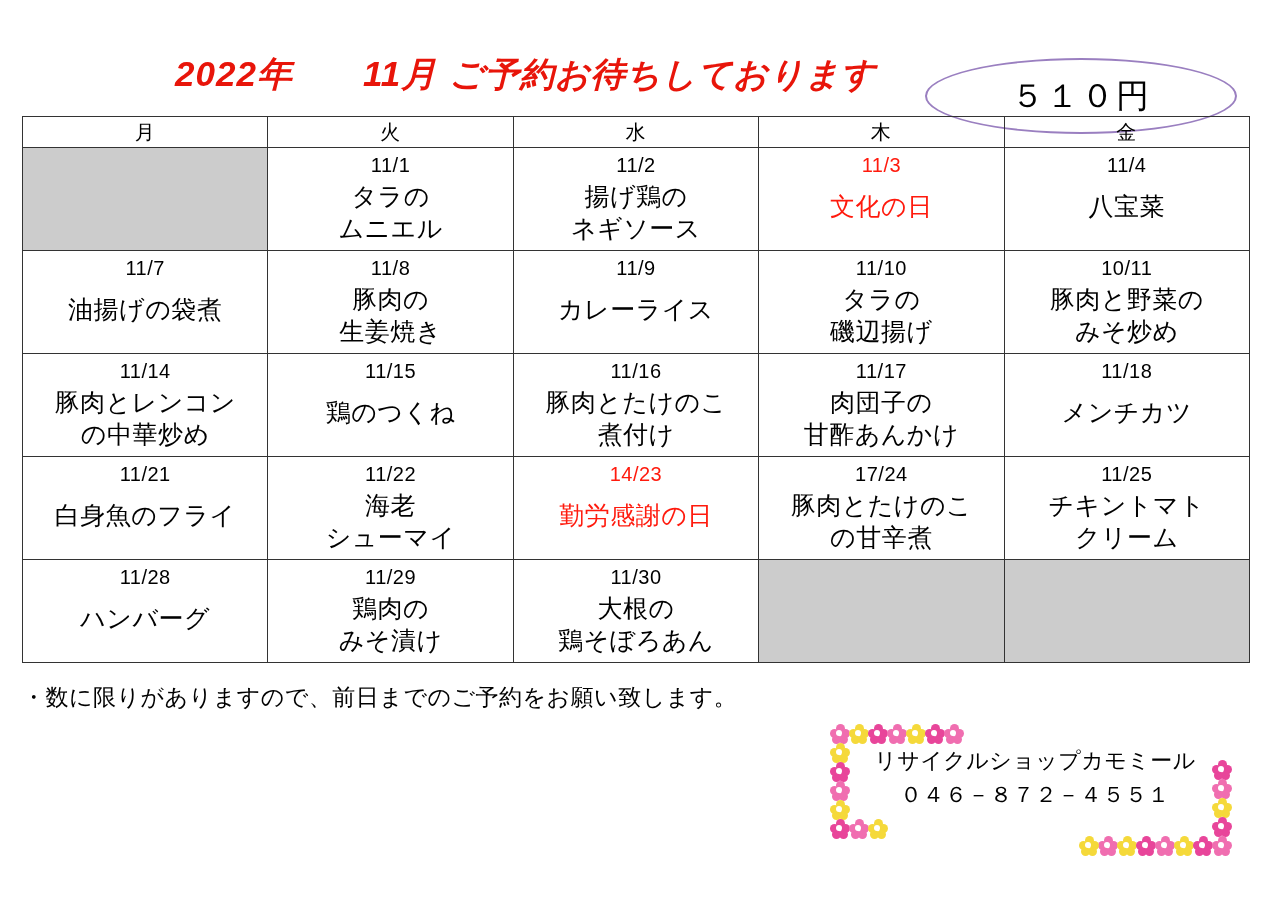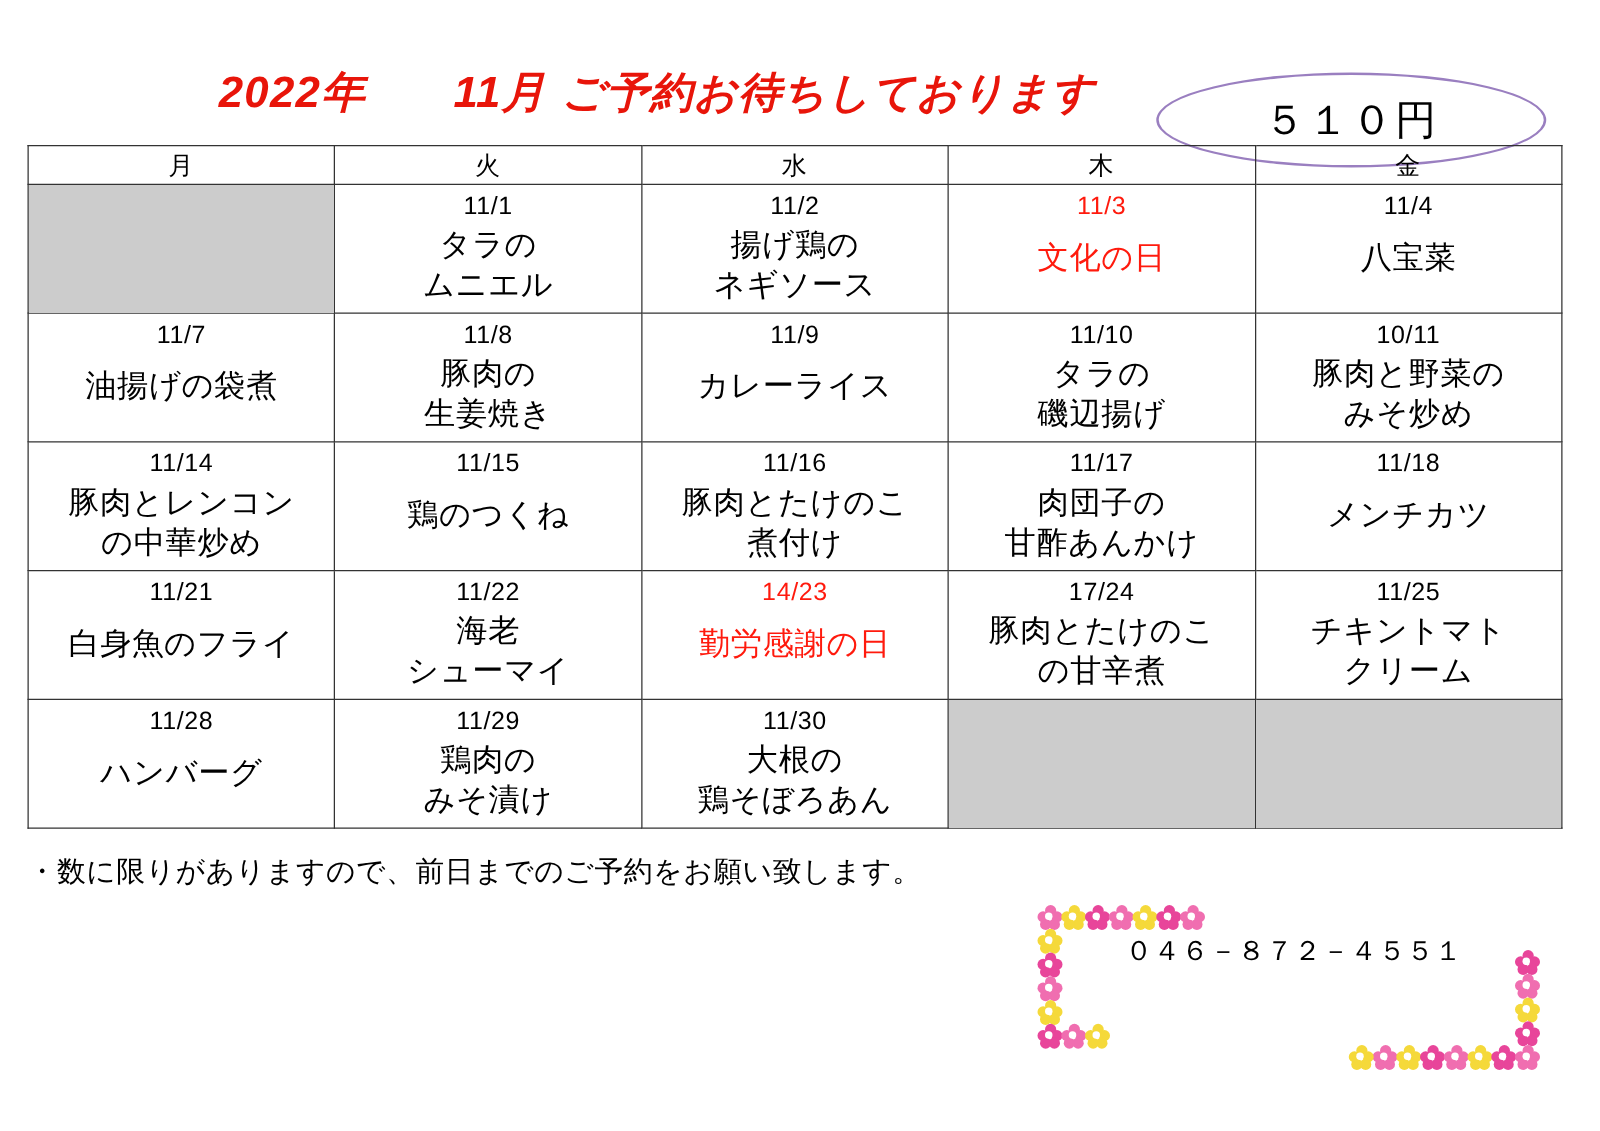--- a/index.html
+++ b/index.html
@@ -296,20 +296,21 @@
           <td class="cell blank one-line"></td>
           <td class="cell blank one-line"></td>
         </tr>
       </tbody>
   </table>
 
   <div class="note">・数に限りがありますので、前日までのご予約をお願い致します。</div>
 
   <div class="footer">
     <div class="footer-text">
+      <div>リサイクルショップカモミール</div>
       <div>０４６－８７２－４５５１</div>
     </div>
   <div class="flower" style="left: 10px; top: 6px;">
         <span class="p1" style="background: rgb(240, 110, 176);"></span>
         <span class="p2" style="background: rgb(240, 110, 176);"></span>
         <span class="p3" style="background: rgb(240, 110, 176);"></span>
         <span class="p4" style="background: rgb(240, 110, 176);"></span>
         <span class="p5" style="background: rgb(240, 110, 176);"></span>
         <span class="c"></span>
       </div>

